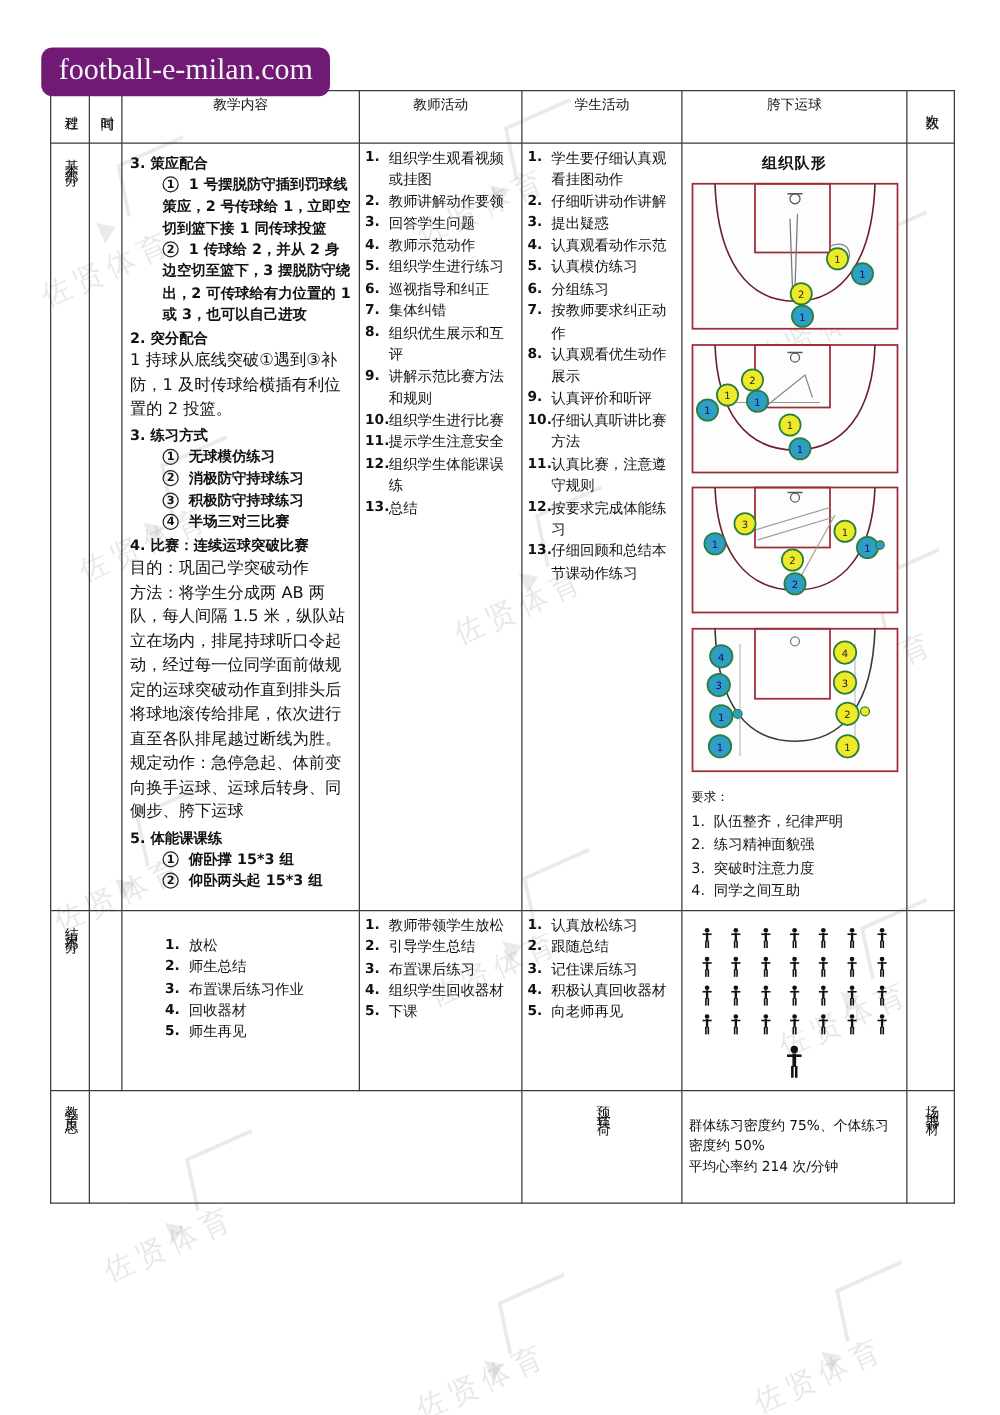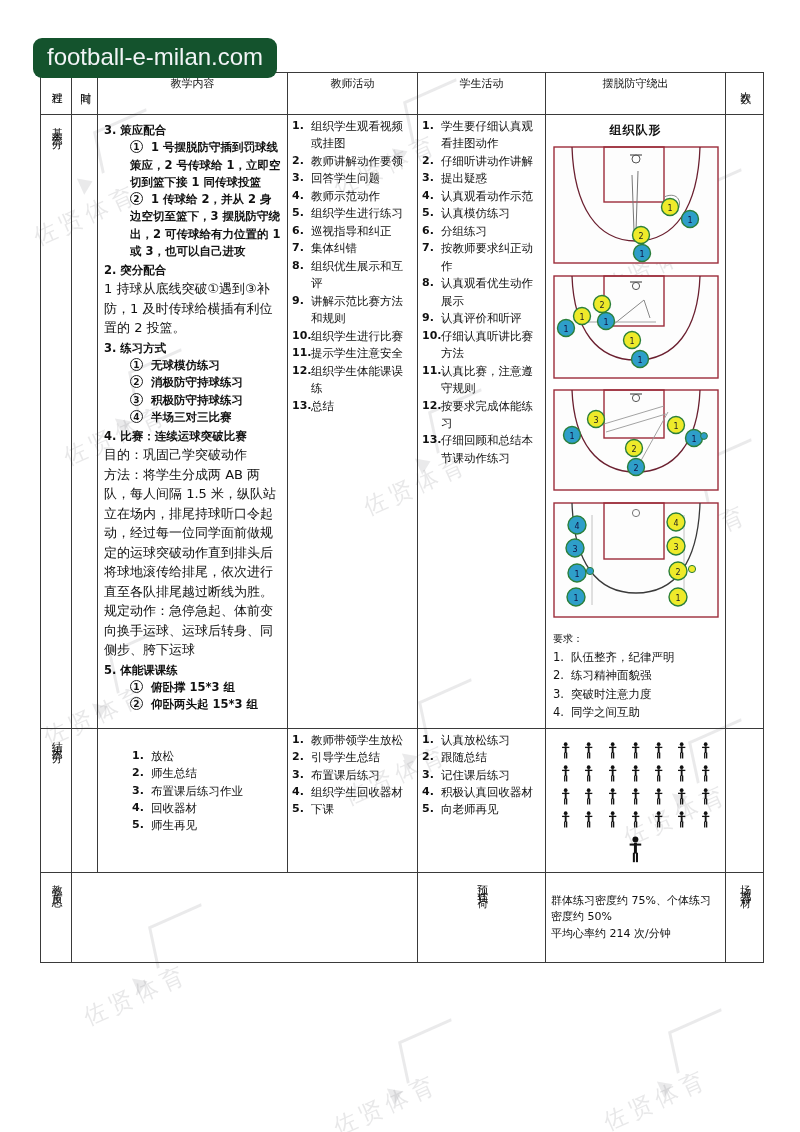--- a/index.html
+++ b/index.html
@@ -45,27 +45,27 @@
     border-top: 9px solid transparent;
     border-bottom: 9px solid transparent;
     transform: rotate(-24deg);
   }
 
   
   .banner {
     position: absolute;
     left: 33px;
     top: 38px;
-    background: #14532d;
+    background: #701a75;
     color: #f2f4f6;
     font-size: 24px;
     padding: 5px 14px 7px 14px;
     border-radius: 9px;
     z-index: 40;
-    font-family: Liberation Sans, sans-serif;
+    font-family: Liberation Serif, serif;
     letter-spacing: 0px;
   }
 
   
   .sheet {
     position: absolute;
     left: 40px;
     top: 72px;
     width: 723px;
     z-index: 10;
@@ -248,21 +248,21 @@
     <col style="width:38px">
   </colgroup>
 
   <thead>
     <tr>
       <th class="hcell"><span class="vert">过程</span></th>
       <th class="hcell"><span class="vert">时间</span></th>
       <th class="hcell">教学内容</th>
       <th class="hcell">教师活动</th>
       <th class="hcell">学生活动</th>
-      <th class="hcell">摆脱防守绕出</th>
+      <th class="hcell">胯下运球</th>
       <th class="hcell"><span class="vert">次数</span></th>
     </tr>
   </thead>
 
   <tbody>
 
     <tr>
       <td class="vlabel">
         <span class="vert">基本部分</span>
       </td>

